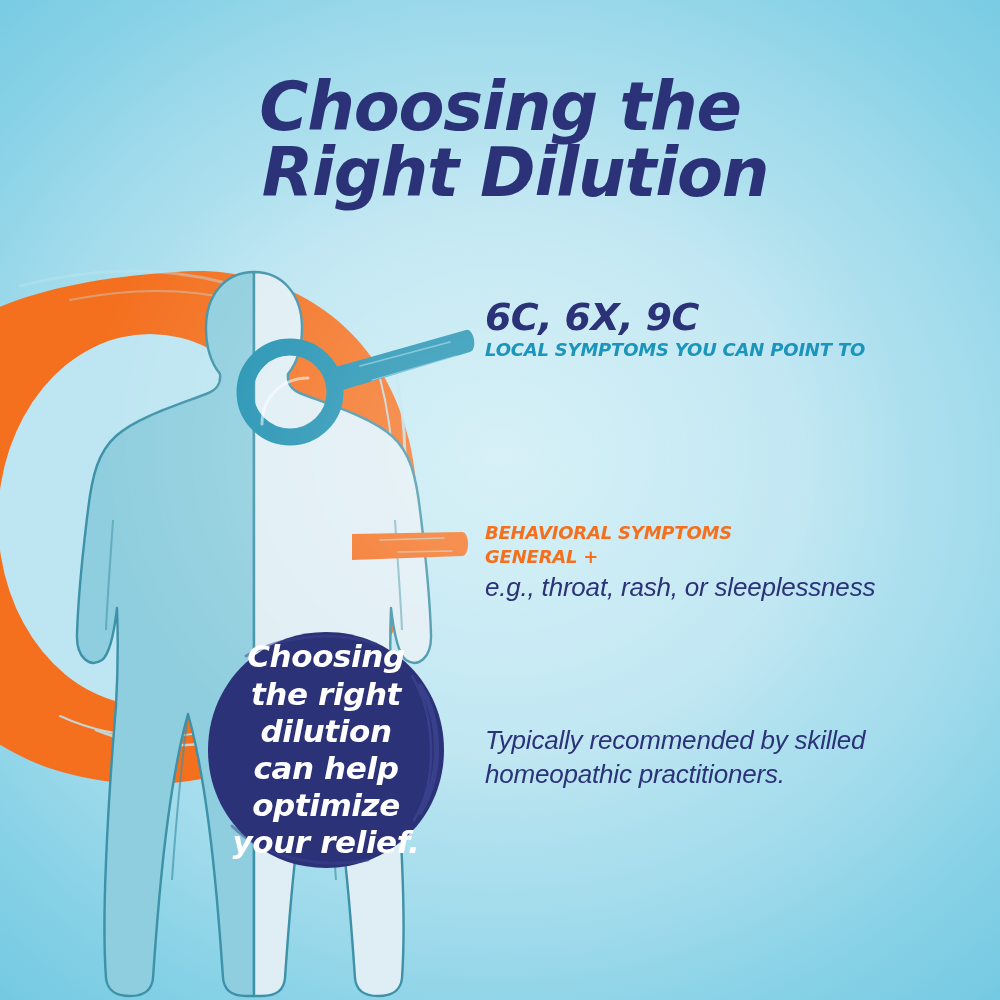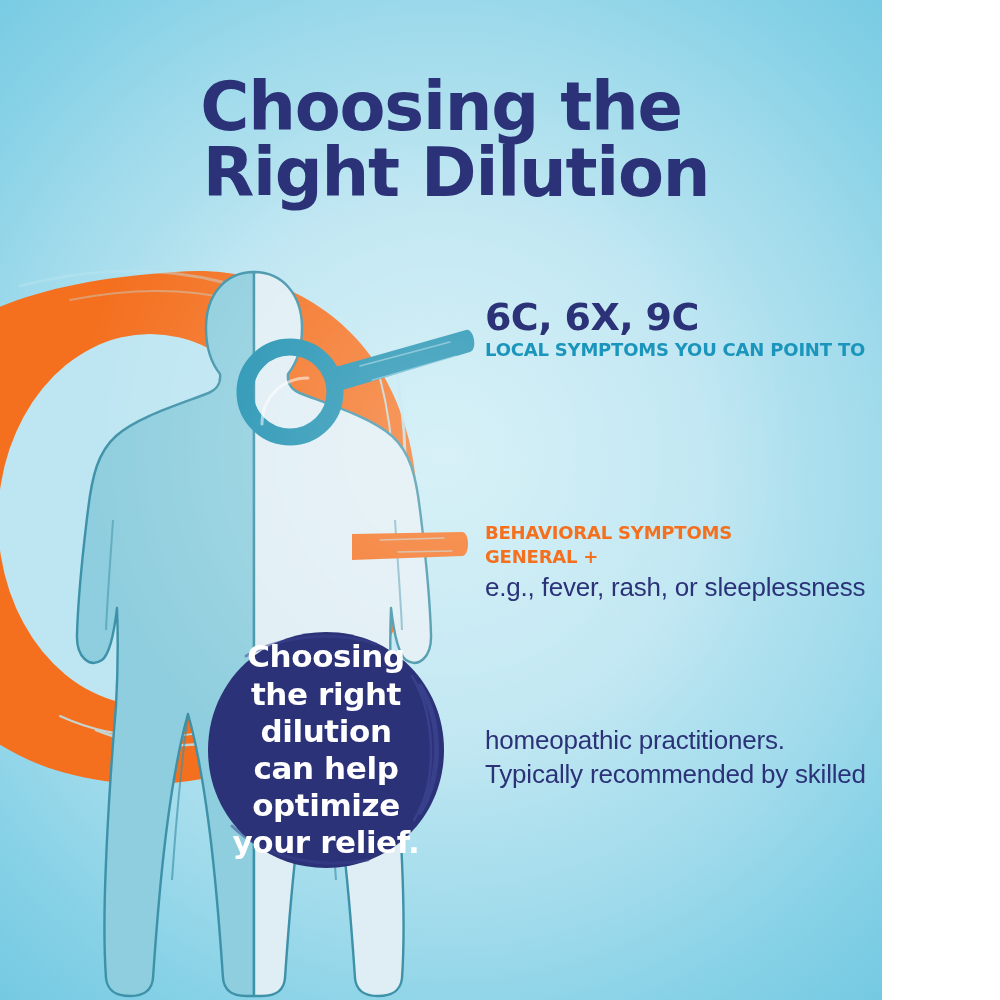--- a/index.html
+++ b/index.html
@@ -4,24 +4,25 @@
 <title>Choosing the Right Dilution</title>
 <style>
   html,body{margin:0;padding:0;}
   body{
     width:1000px;height:1000px;
     font-family:"Liberation Sans", sans-serif;
     overflow:hidden;
   }
   #poster{
     position:relative;
-    width:882px;height:1000px;
+    width:1000px;height:1000px;
     overflow:hidden;
     background:
       radial-gradient(ellipse 78% 70% at 50% 48%, #c6ebf4 0%, #bde6f2 38%, #a3dcec 62%, #86d1e6 82%, #72c9e2 100%);
+    font-style: italic;
   }
   
   #poster::after{
     content:"";
     position:absolute;inset:0;
     background:radial-gradient(ellipse 60% 55% at 50% 45%, rgba(255,255,255,.30), rgba(255,255,255,0) 70%);
     pointer-events:none;
   }
 
   
@@ -357,26 +358,26 @@
   <div class="col">
 
     <div class="blk blk1">
       <div class="hd">6C, 6X, 9C</div>
       <div class="sub teal">LOCAL SYMPTOMS YOU CAN POINT TO</div>
     </div>
 
     <div class="blk blk2">
       <div class="sub orange">BEHAVIORAL SYMPTOMS</div>
       <div class="sub orange">GENERAL +</div>
-      <div class="desc">e.g., fever, rash, or sleeplessness</div>
+      <div class="desc">e.g., throat, rash, or sleeplessness</div>
     </div>
 
     <div class="blk blk3">
+      <div class="desc">Typically recommended by skilled</div>
       <div class="desc">homeopathic practitioners.</div>
-      <div class="desc">Typically recommended by skilled</div>
     </div>
   </div>
 
   <div class="badge">
     <svg viewBox="0 0 240 240" style="position:absolute;left:0;top:0;width:240px;height:240px;" xmlns="http://www.w3.org/2000/svg">
       <path d="M 120 2
                C 186 2, 238 54, 238 120
                C 238 186, 186 238, 120 238
                C 54 238, 2 186, 2 120
                C 2 54, 54 2, 120 2 Z" fill="#2b3278"></path>

